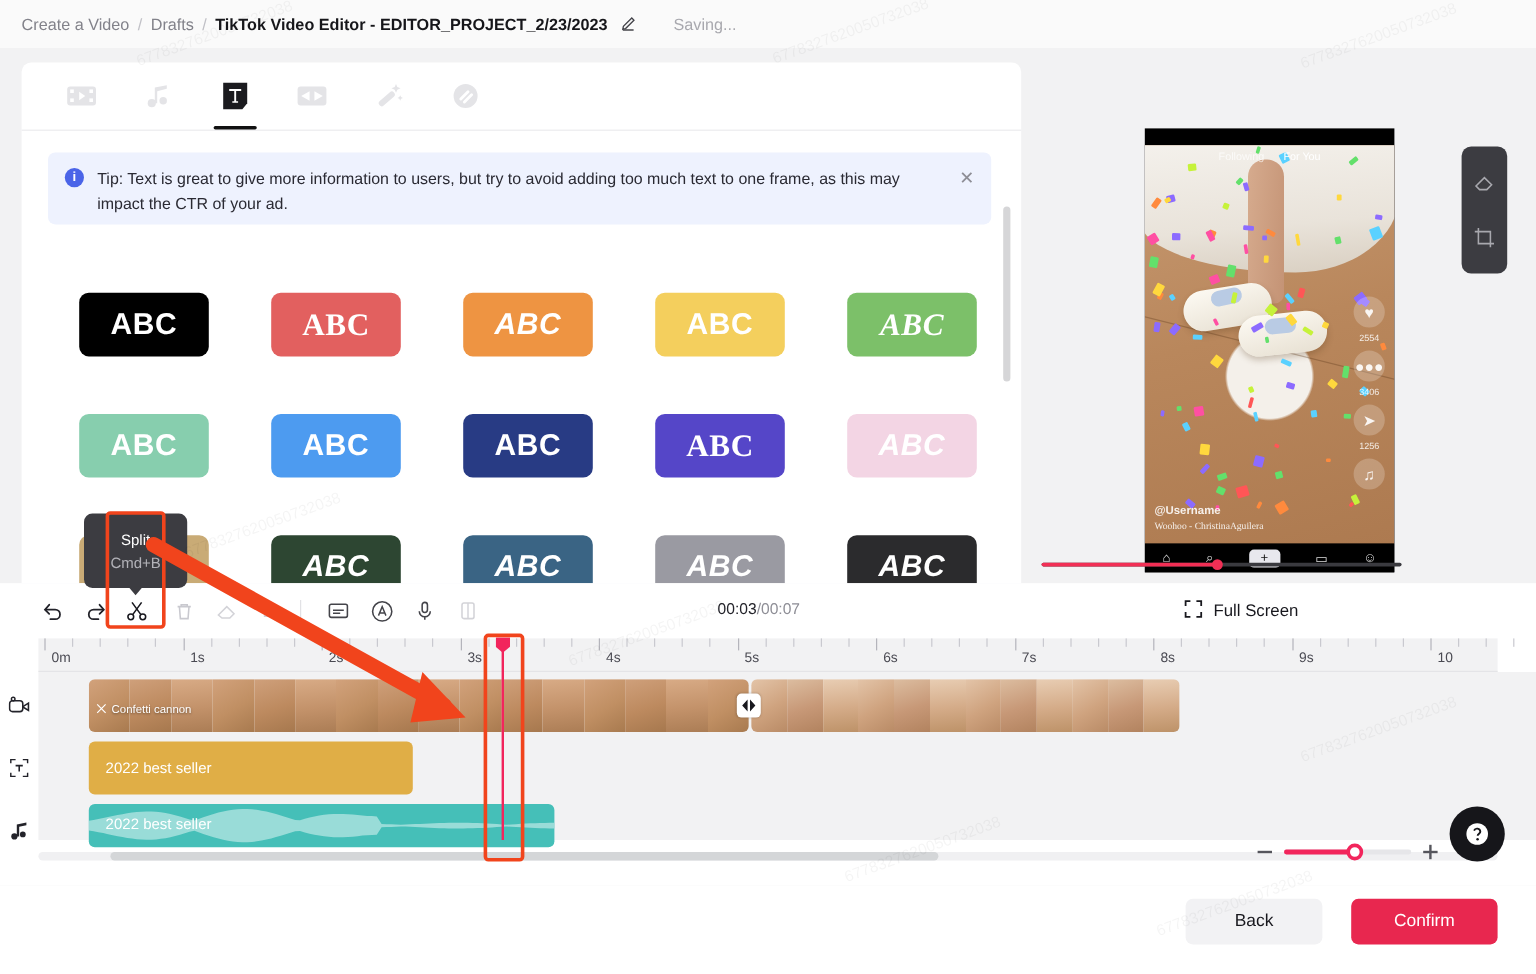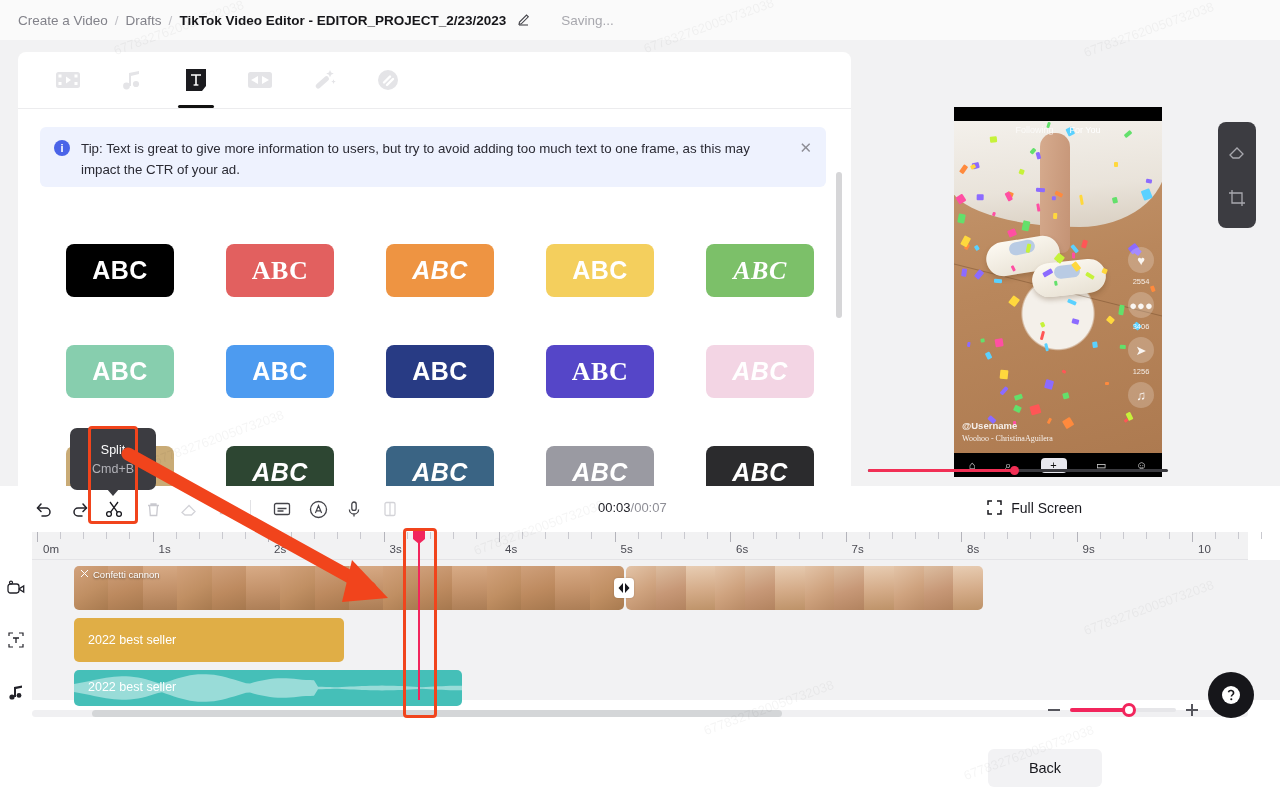--- a/index.html
+++ b/index.html
@@ -198,21 +198,21 @@
 
   .tracks { position: absolute; left: 0; top: 74px; width: 1280px; height: 140px; background: #f2f2f3; }
   .gutter { position: absolute; left: 0; top: 0; width: 32px; height: 140px; background: #fff; }
   .gicon { position: absolute; left: 6px; width: 20px; height: 20px; display: flex; align-items: center; justify-content: center; }
 
   .clip { position: absolute; border-radius: 5px; overflow: hidden; cursor: pointer; }
   .vclip { top: 6px; height: 44px; }
   .vclip .frames { position: absolute; inset: 0; display: flex; }
   .frame { flex: 1 1 0; height: 44px; }
   .vclip .label {
-    position: absolute; left: 6px; top: 3px; font-size: 9.5px; color: #fff; display: flex; gap: 4px;
+    position: absolute; left: 6px; top: 20px; font-size: 9.5px; color: #fff; display: flex; gap: 4px;
     text-shadow: 0 1px 2px rgba(0,0,0,.45);
   }
   .transition {
     position: absolute; top: 18px; width: 20px; height: 20px; background: #fff; border-radius: 4px;
     display: flex; align-items: center; justify-content: center; cursor: pointer; z-index: 5;
     box-shadow: 0 0 2px rgba(0,0,0,.2);
   }
   .tclip {
     top: 58px; height: 44px; background: #e0ae46; display: flex; align-items: center; padding-left: 14px;
     color: #fff; font-size: 12.5px;
@@ -797,20 +797,21 @@
   <div class="helpbtn">
     <svg width="22" height="22" viewBox="0 0 22 22">
         <circle cx="11" cy="11" r="9" fill="#fff"></circle>
         <path d="M8.4 8.2a2.7 2.7 0 015.2.9c0 1.5-2.2 1.8-2.2 3.3" fill="none" stroke="#16161a" stroke-width="1.6"></path>
         <circle cx="11.3" cy="15.3" r="1.05" fill="#16161a"></circle>
       </svg>
   </div>
 
   <div class="footer"></div>
   <div class="footbtn btn-back">Back</div>
+  <div class="footbtn btn-confirm">Confirm</div>
 
   <div class="tooltip">
     <div class="t1">Split</div>
     <div class="t2">Cmd+B</div>
   </div>
 
   <div class="anno anno-box" style="left:88px; top:426px; width:50px; height:98px;"></div>
   <div class="anno anno-box" style="left:403px; top:528px; width:34px; height:190px;"></div>
   <svg class="anno" style="left:120px; top:440px; width:300px; height:180px;" viewBox="0 0 300 180">
     <path d="M8 14 L250 148" stroke="#f1441c" stroke-width="13" stroke-linecap="round"></path>

